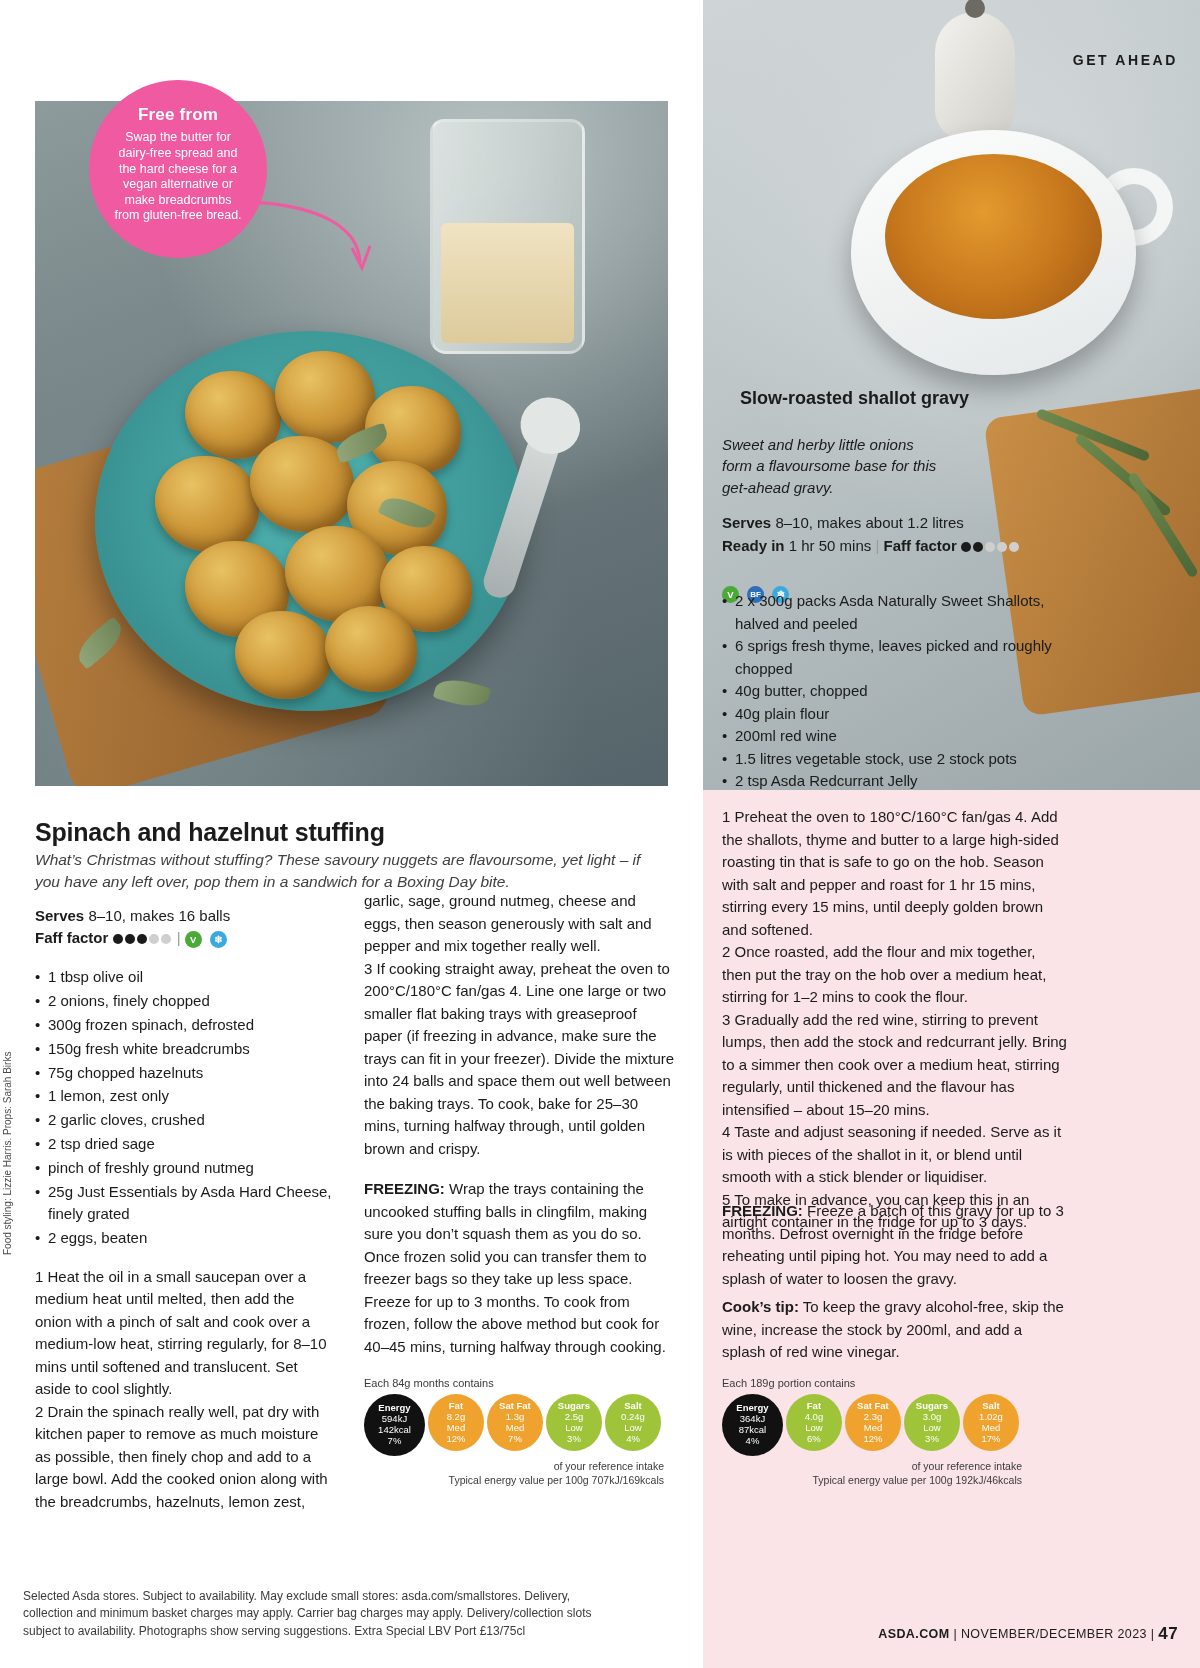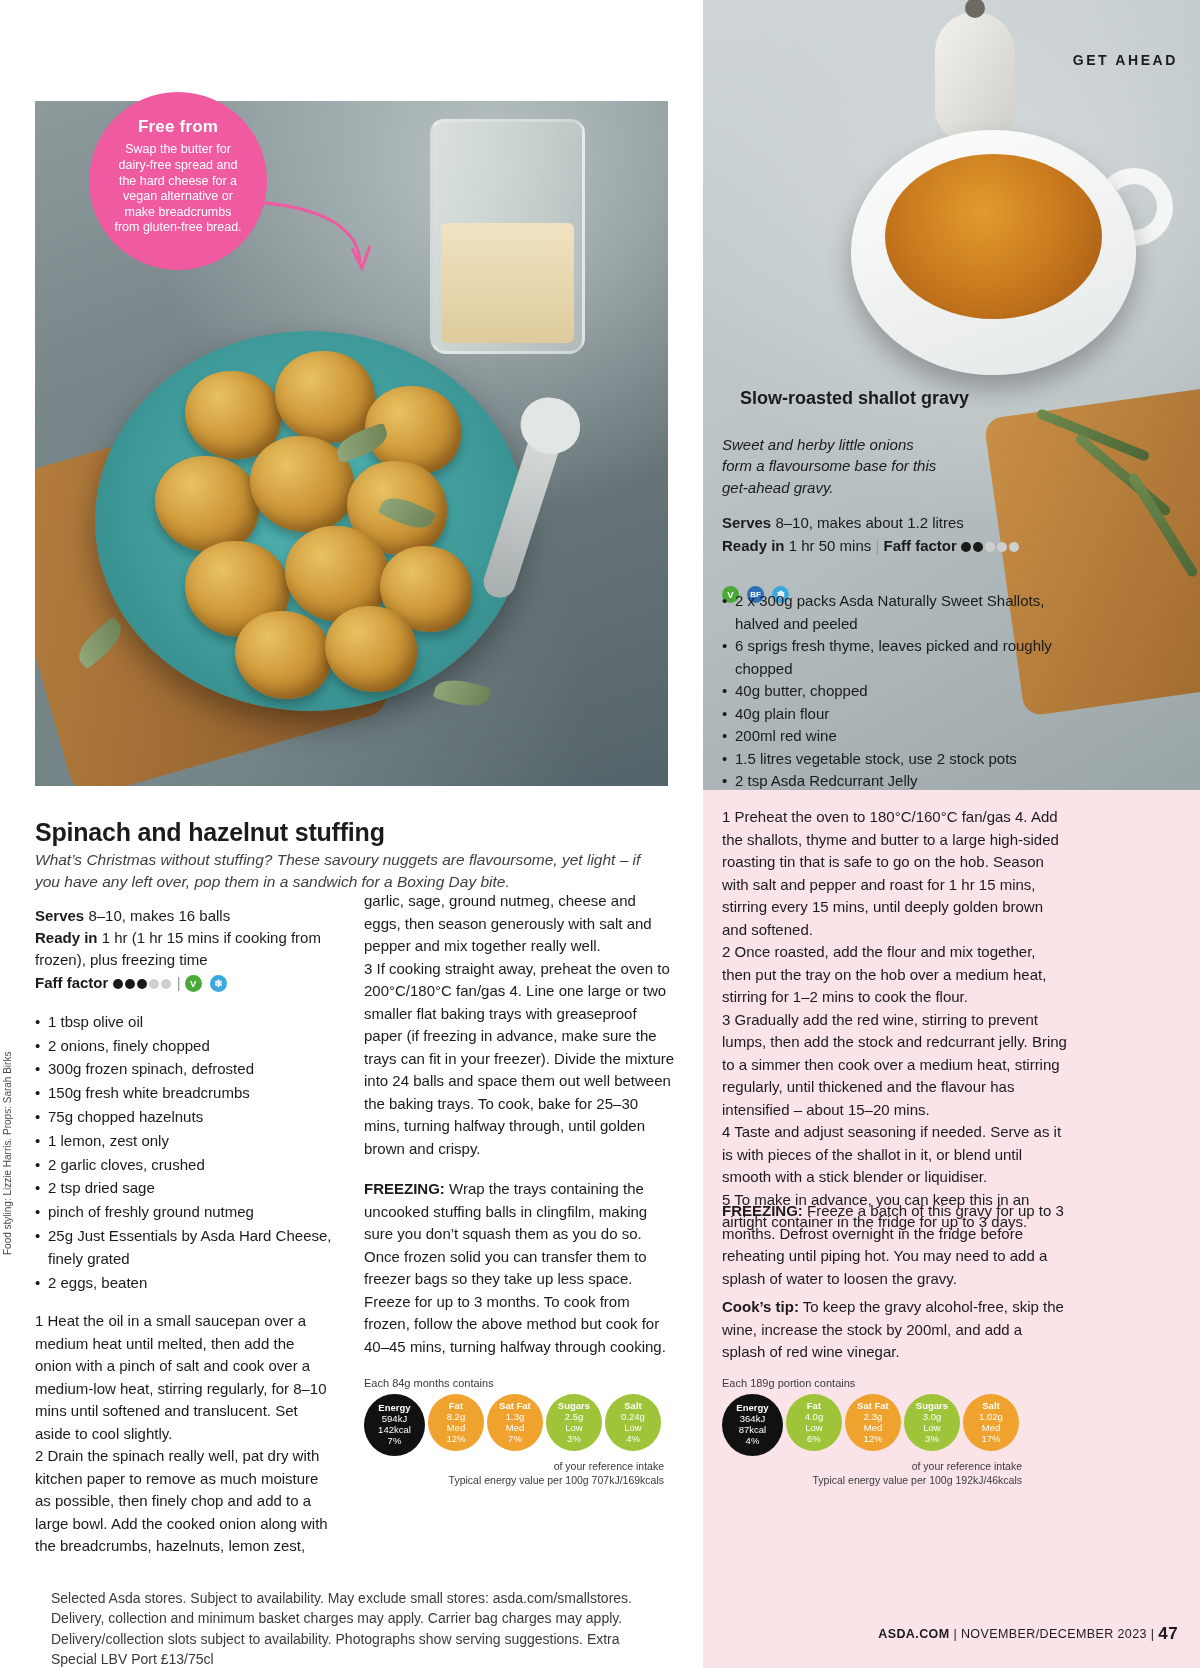--- a/index.html
+++ b/index.html
@@ -70,21 +70,21 @@
       radial-gradient(circle at 35% 30%, #e8c264 0%, #cf9a3a 45%, #a97124 100%);
     box-shadow:inset -6px -8px 14px rgba(90,55,10,.45), 0 6px 10px rgba(0,0,0,.25);
   }
   .leaf {
     position:absolute; width:54px; height:24px; border-radius:60% 10% 60% 10%;
     background:linear-gradient(100deg,#93a87a,#6c8255);
     transform:rotate(-20deg);
   }
   
   .badge-free {
-    position:absolute; left:89px; top:92px; width:178px; height:178px;
+    position:absolute; left:89px; top:80px; width:178px; height:178px;
     border-radius:50%; background:#ef5aa0; color:#fff;
     text-align:center; padding:24px 22px 0;
     line-height:1.25; font-size:12.5px;
   }
   .badge-free .bf-title {
     font-size:17px; font-weight:bold; margin-bottom:5px; letter-spacing:.2px;
   }
   .badge-arrow {
     position:absolute; left:248px; top:196px; width:140px; height:90px;
   }
@@ -206,22 +206,22 @@
     position:absolute; left:300px; top:400px; width:260px; height:300px;
     background:linear-gradient(120deg,#c98f47,#9a642b); transform:rotate(-8deg);
     border-radius:18px;
   }
   .rp-herb{
     position:absolute; width:120px; height:10px; border-radius:6px;
     background:linear-gradient(90deg,#6f8a4e,#4c6636);
   }
   
   .legal {
-    position:absolute; left:51px; top:1588px; width:600px;
-    font-size:14px; line-height:1.45; color:#3a3a3a;
+    position:absolute; left:23px; top:1588px; width:600px;
+    font-size:12px; line-height:1.45; color:#3a3a3a;
   }
   .credit {
     position:absolute; left:2px; top:1255px; width:230px;
     font-size:10px; color:#4a4a4a;
     transform:rotate(-90deg); transform-origin:left top;
     white-space:nowrap;
   }
   .pagefoot {
     position:absolute; right:22px; bottom:24px; font-size:12.5px; letter-spacing:.4px;
   }
@@ -265,21 +265,20 @@
     <div class="bf-title">Free from</div>
     <div>Swap the butter for dairy-free spread and the hard cheese for a vegan alternative or make breadcrumbs from gluten-free bread.</div>
   </div>
 
   <div class="recipe-title">Spinach and hazelnut stuffing</div>
   <div class="recipe-standfirst">What’s Christmas without stuffing? These savoury nuggets are flavoursome, yet light – if you have any left over, pop them in a sandwich for a Boxing Day bite.</div>
 
   <div class="col-a">
     <div class="meta">
       <div><b>Serves</b> <span>8–10, makes 16 balls</span></div>
-      <div><b>Ready in</b> <span>1 hr (1 hr 15 mins if cooking from frozen), plus freezing time</span></div>
       <div>
         <b>Faff factor</b>
         <span class="dots">
           <span class="dot"></span><span class="dot"></span><span class="dot"></span><span class="dot off"></span><span class="dot off"></span>
         </span>
         <span style="color:#9a9a9a">|</span>
         <span class="pill v">V</span>
         <span class="pill fz">❄</span>
       </div>
     </div>

